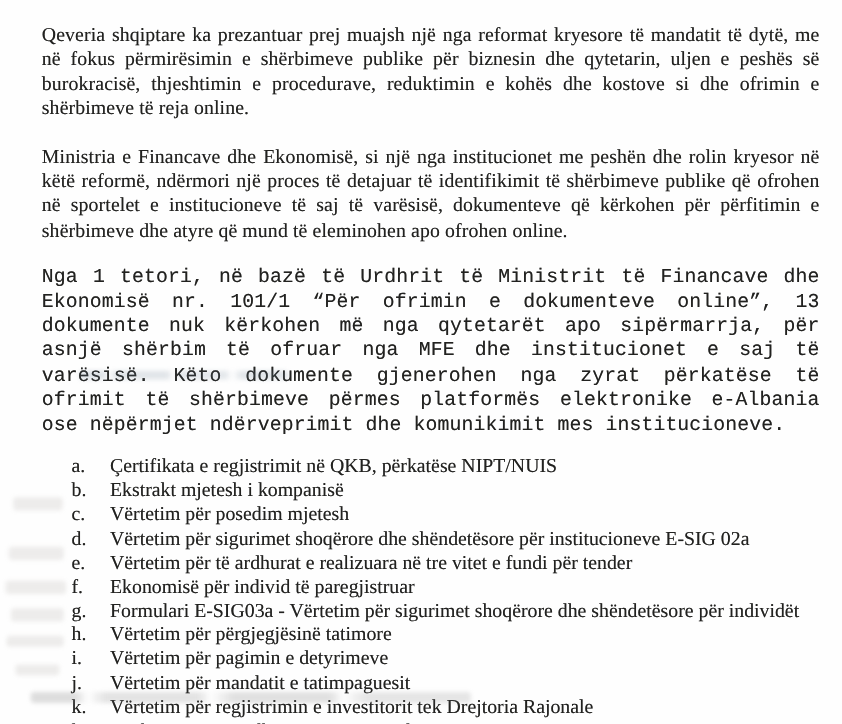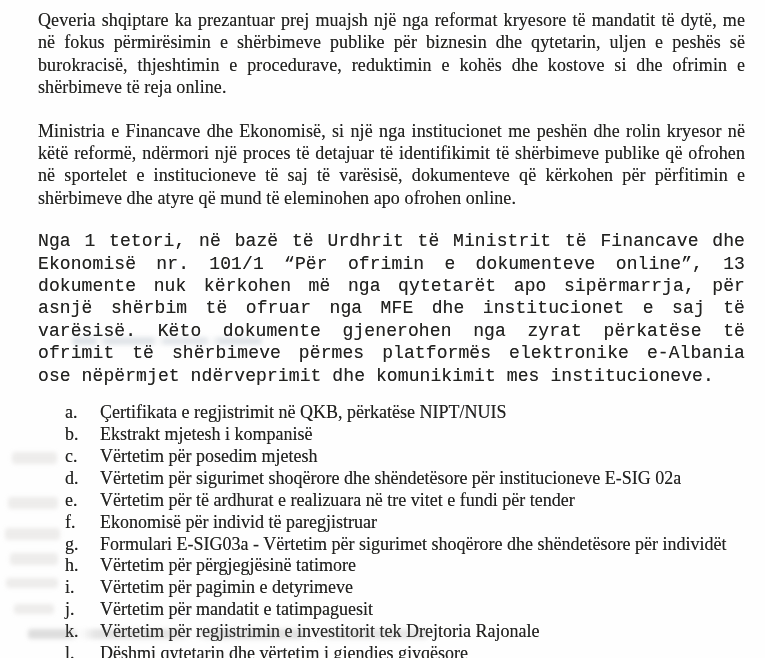--- a/index.html
+++ b/index.html
@@ -11,21 +11,21 @@
     height: 658px;
     background: #fefefe;
     overflow: hidden;
     position: relative;
   }
   .page {
     position: relative;
     width: 765px;
     height: 658px;
     box-sizing: border-box;
-    padding: 9px 20px 0 38px;
+    padding: 20px 20px 0 38px;
     font-family: "Liberation Serif", "DejaVu Serif", serif;
     font-size: 18px;
     color: #222220;
     text-shadow: 0 0 0.6px rgba(40,40,40,0.55);
   }
   .para {
     margin: 0 0 21px 0;
     text-align: justify;
     line-height: 22.4px;
     letter-spacing: 0.1px;

